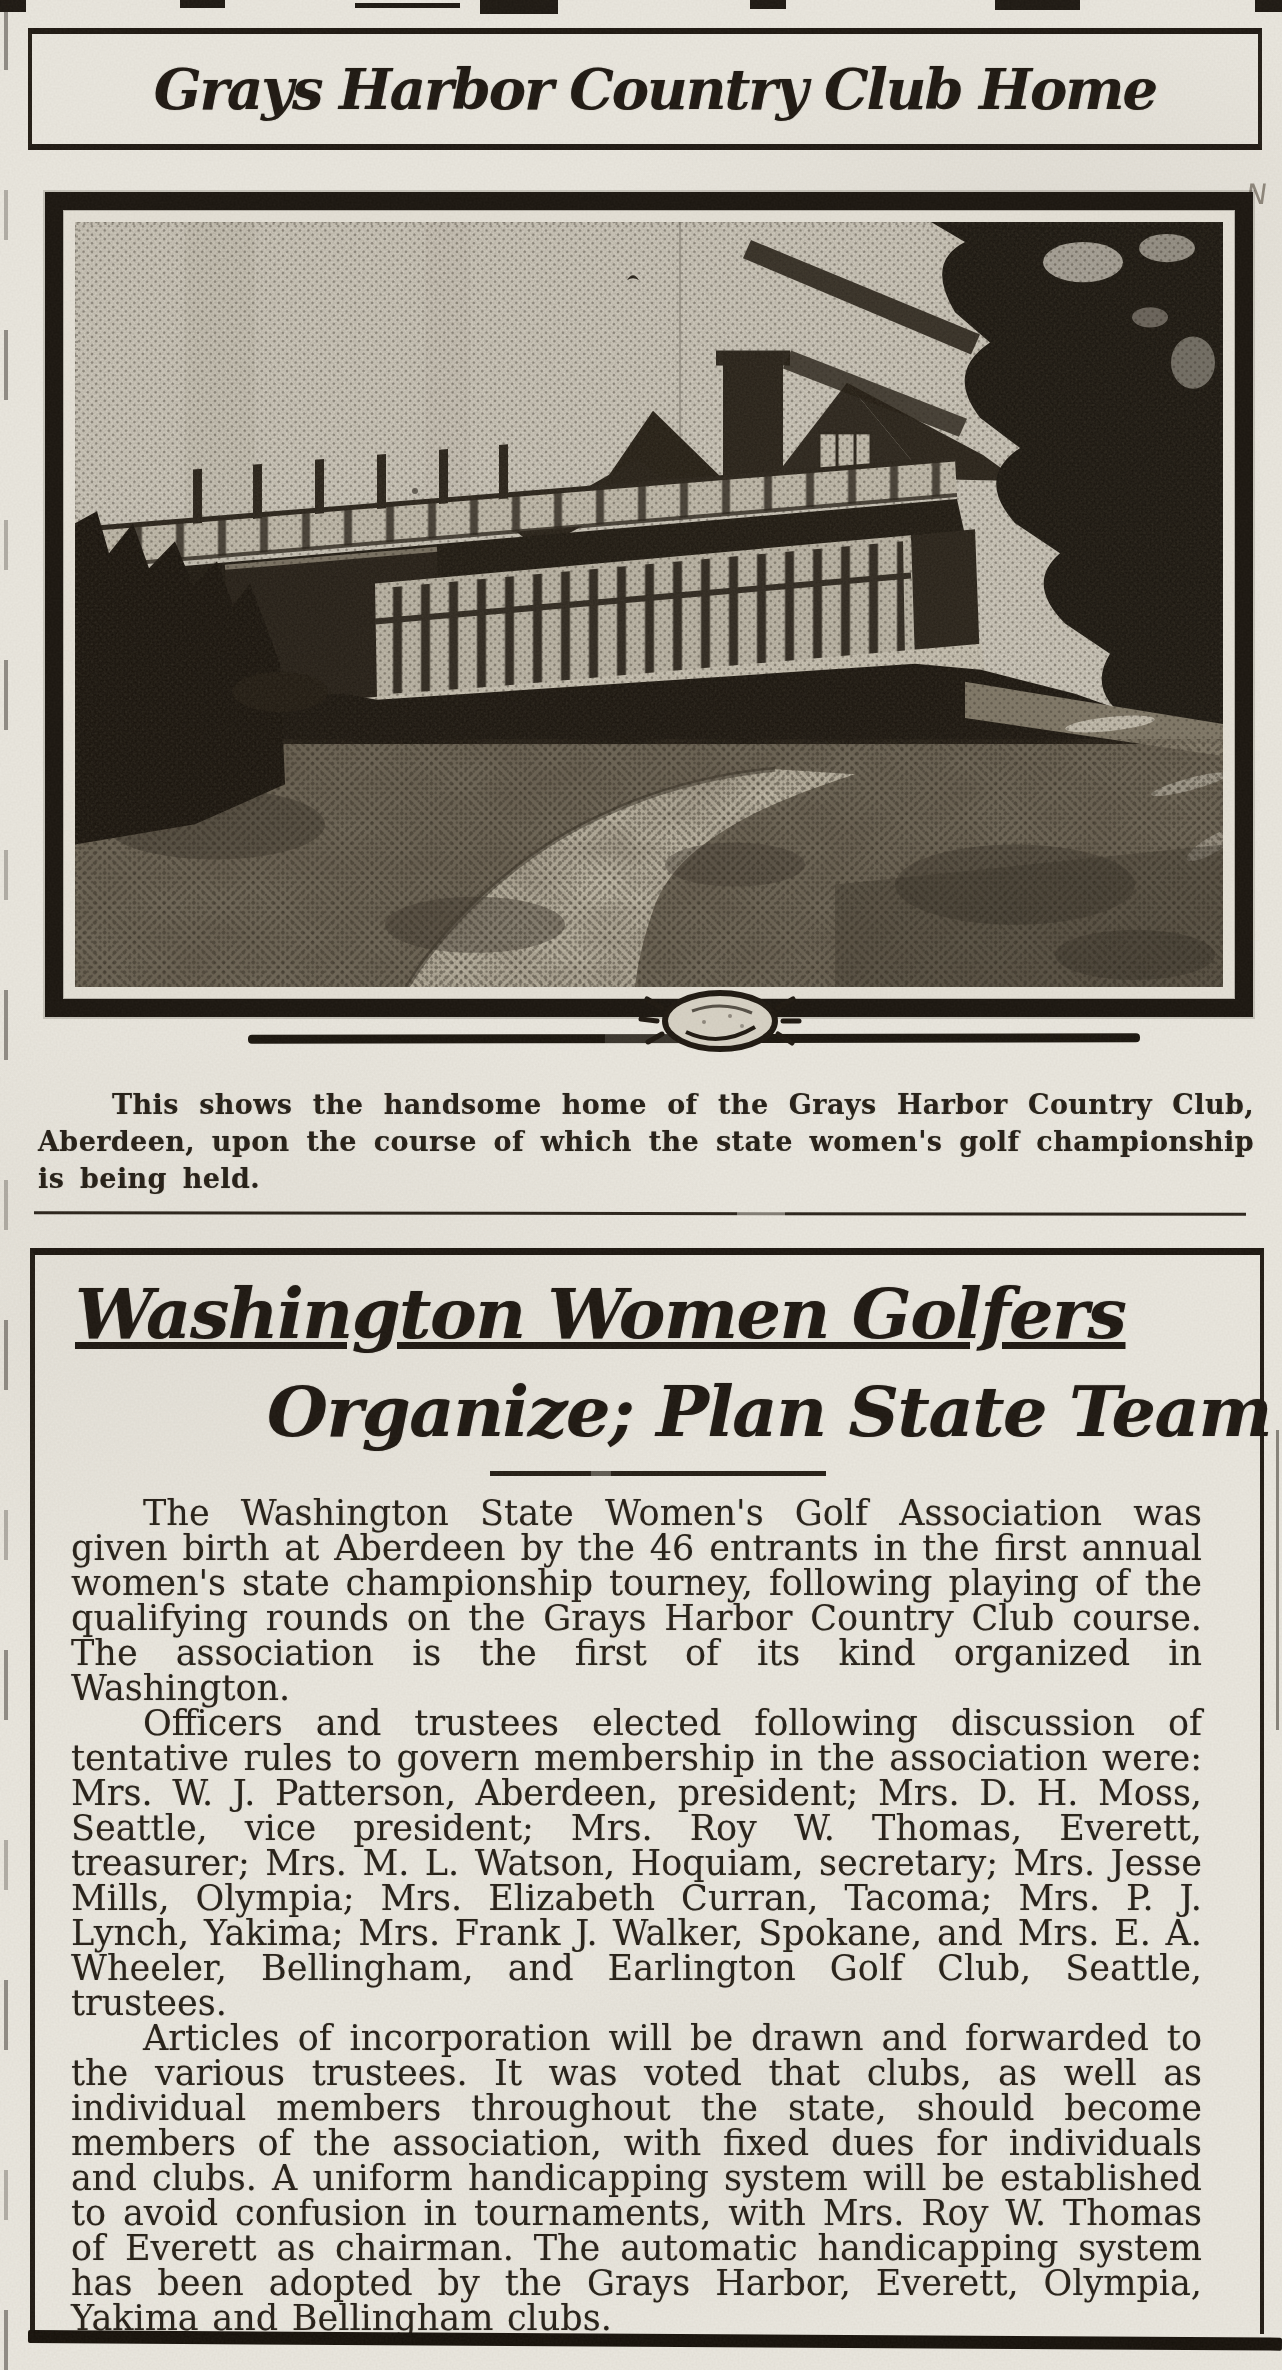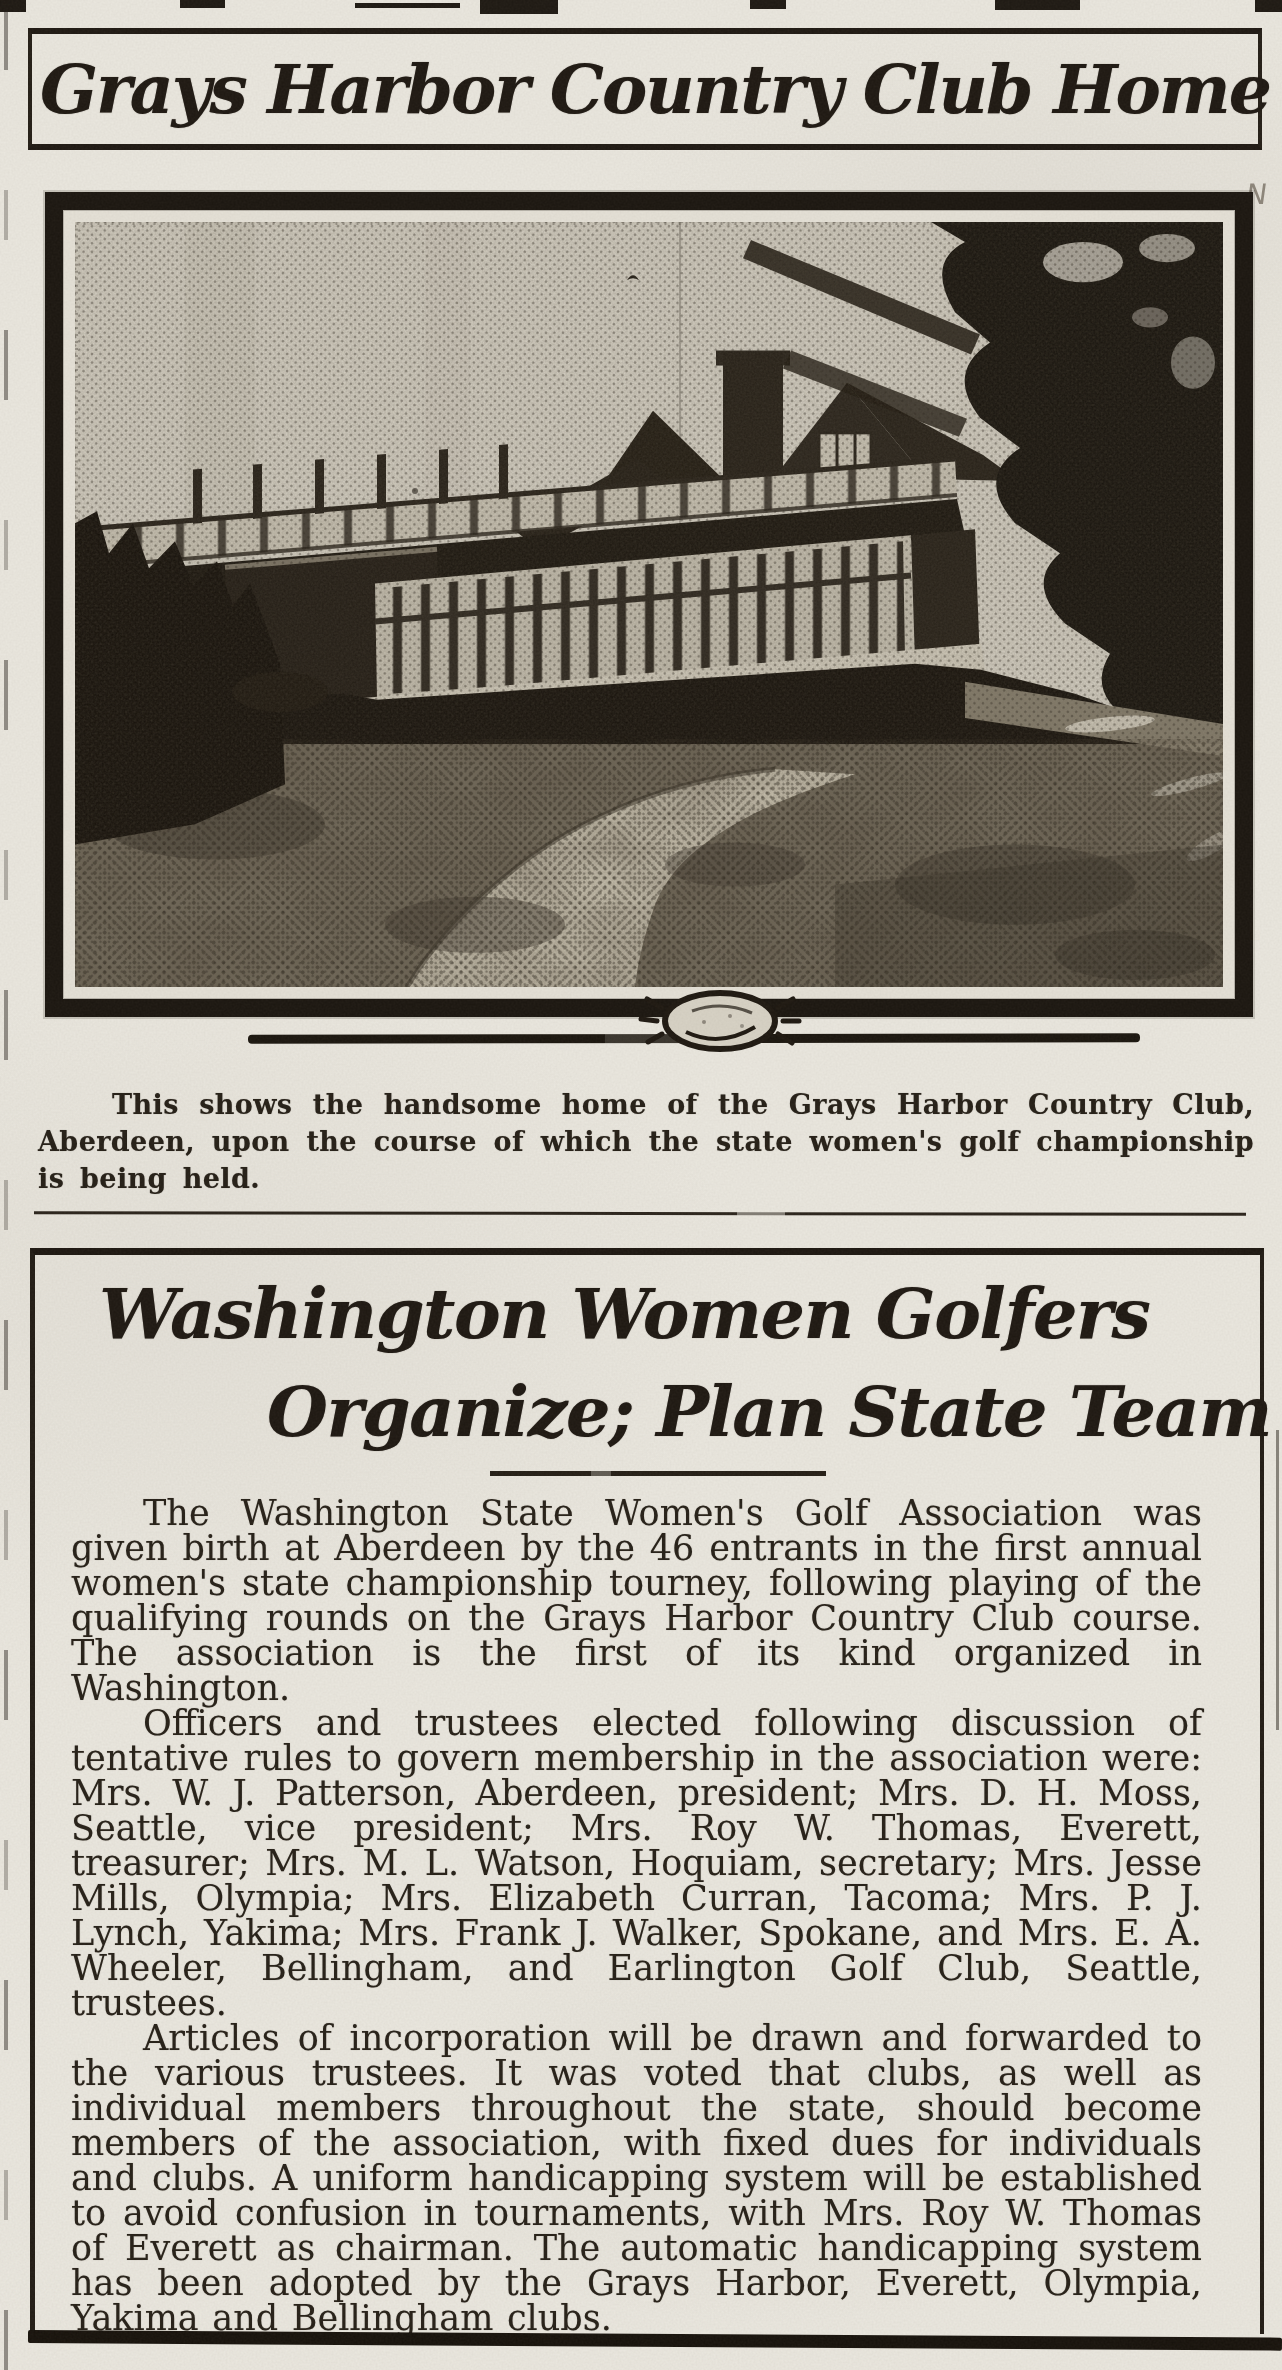--- a/index.html
+++ b/index.html
@@ -37,21 +37,21 @@
   }
   
   .masthead-box{
     position:absolute;left:28px;top:28px;width:1234px;height:122px;
     border-top:6px solid #1e1812;border-bottom:6px solid #1e1812;
     border-left:4px solid #231d16;border-right:4px solid #231d16;
     box-sizing:border-box;
     display:flex;align-items:center;justify-content:center;
   }
   .masthead-title{
-    font-style:italic;font-weight:bold;font-size:68px;
+    font-style:italic;font-weight:bold;font-size:56px;
     letter-spacing:-2px;white-space:nowrap;
     color:#1d1711;
     text-shadow:0 0 1px rgba(29,23,17,.55);
     margin-left:20px;
   }
   
   .photo-frame{
     position:absolute;left:45px;top:192px;width:1208px;height:825px;
     box-sizing:border-box;
     border:18px solid #1a150f;
@@ -87,21 +87,21 @@
     border-top:7px solid #1c1610;
     border-left:5px solid #211b14;
     border-right:4px solid #211b14;
     padding:10px 28px 0 0;
   }
   .headline{
     font-style:italic;font-weight:bold;font-size:70px;line-height:98px;
     letter-spacing:-1.5px;white-space:nowrap;color:#1d1711;
     text-shadow:0 0 1px rgba(29,23,17,.5);
   }
-  .headline.l1{padding-left:64px;}
+  .headline.l1{padding-left:40px;text-decoration:underline;}
   .headline.l2{padding-left:232px;}
   .headline-rule{
     margin:10px 0 0 455px;width:336px;height:5px;
     background:linear-gradient(90deg,#241e16 0 30%,rgba(36,30,22,.7) 30% 36%,#241e16 36% 100%);
   }
   .article-body{margin:20px 30px 0 36px;}
   .article-body p{
     margin:0;font-size:35px;line-height:35px;
     text-align:justify;text-indent:72px;
     word-spacing:2.5px;color:#251f17;

